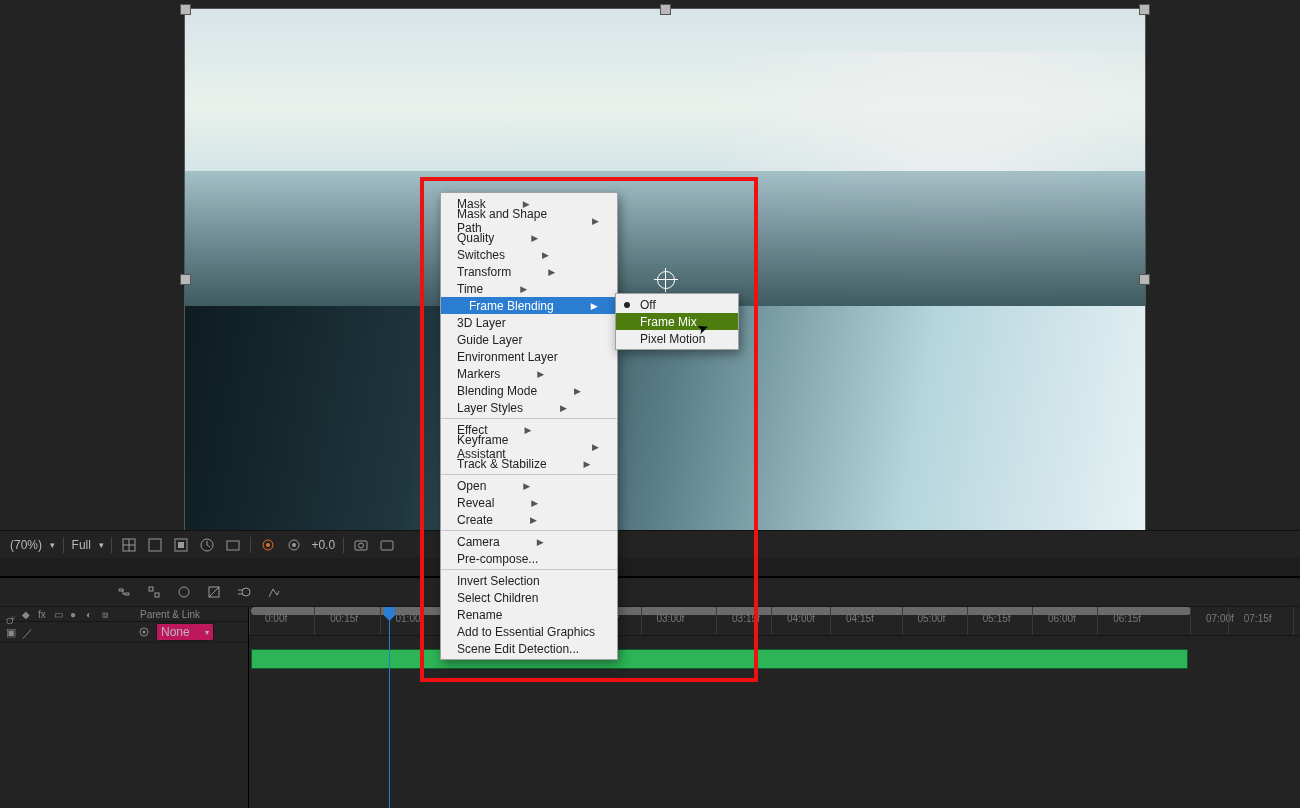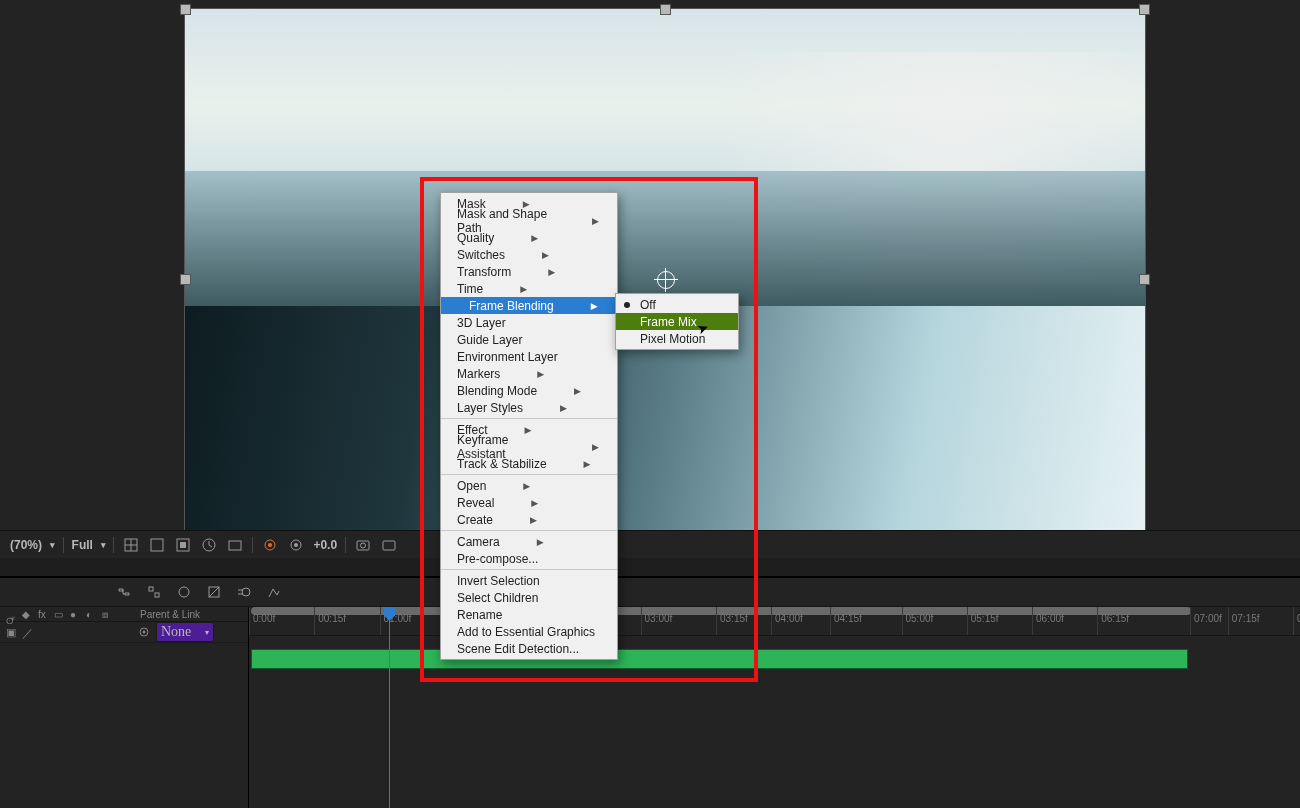--- a/index.html
+++ b/index.html
@@ -12,51 +12,51 @@
 .mist{position:absolute;left:50%;top:8%;width:50%;height:50%;background:radial-gradient(circle at 60% 30%, rgba(240,240,240,.85) 0%, rgba(240,240,240,0) 70%);}
 .sel-handle{position:absolute;width:9px;height:9px;background:#b8b8b8;border:1px solid #555;}
 .sel-tl{left:-5px;top:-5px;} .sel-t{left:50%;top:-5px;margin-left:-5px;} .sel-tr{right:-5px;top:-5px;}
 .sel-l{left:-5px;top:50%;margin-top:-5px;} .sel-r{right:-5px;top:50%;margin-top:-5px;}
 .sel-bl{left:-5px;bottom:-5px;} .sel-b{left:50%;bottom:-5px;margin-left:-5px;} .sel-br{right:-5px;bottom:-5px;}
 .comp-anchor{position:absolute;left:50%;top:50%;width:16px;height:16px;margin:-8px 0 0 -8px;border:1px solid #fff;border-radius:50%;}
 .comp-anchor::before,.comp-anchor::after{content:"";position:absolute;background:#fff;}
 .comp-anchor::before{left:7px;top:-4px;width:1px;height:24px;}
 .comp-anchor::after{top:7px;left:-4px;height:1px;width:24px;}
 
-.preview-toolbar{position:absolute;left:0;bottom:0;width:100%;height:28px;background:#232323;border-top:1px solid #111;display:flex;align-items:center;gap:8px;padding:0 10px;box-sizing:border-box;font-weight:bold;}
+.preview-toolbar{position:absolute;left:0;bottom:0;width:100%;height:28px;background:#232323;border-top:1px solid #111;display:flex;align-items:center;gap:8px;padding:0 10px;box-sizing:border-box;}
 .ptb-dd{display:flex;align-items:center;gap:6px;background:transparent;border:none;color:#b8b8b8;}
 .ptb-dd::after{content:"▾";font-size:9px;margin-left:2px;}
 .ptb-sep{width:1px;height:16px;background:#444;}
 .ptb-ico{width:18px;height:18px;display:flex;align-items:center;justify-content:center;color:#9a9a9a;}
 
 .panel-top{height:18px;background:#1e1e1e;border-bottom:1px solid #000;}
 
 .timeline-zone{flex:1;background:#232323;border-top:1px solid #000;position:relative;}
 .tz-tools{height:28px;display:flex;align-items:center;gap:12px;padding-left:115px;border-bottom:1px solid #161616;}
 .tz-ico{width:18px;height:18px;color:#9a9a9a;display:flex;align-items:center;justify-content:center;}
 
 .tz-body{display:flex;height:calc(100% - 28px);}
 .tz-left{width:248px;background:#232323;border-right:1px solid #000;}
 .tz-ruler-wrap{flex:1;position:relative;background:#232323;}
 .tz-ruler{height:28px;background:#232323;border-bottom:1px solid #161616;position:relative;}
-.tz-tick{position:absolute;top:0;height:100%;color:#7a7a7a;font-size:10px;padding-top:6px;box-sizing:border-box;border-left:1px solid #3a3a3a;padding-left:3px;}
+.tz-tick{position:absolute;top:0;height:100%;color:#7a7a7a;font-size:10px;padding-top:6px;box-sizing:border-box;border-left:1px solid #3a3a3a;padding-left:15px;}
 .tz-workarea{position:absolute;left:0;top:0;height:8px;background:#6a6a6a;border-radius:4px;}
 .playhead{position:absolute;top:0;width:1px;height:600px;background:#2a7dd1;}
 .playhead::before{content:"";position:absolute;left:-5px;top:0;width:11px;height:14px;background:#2a7dd1;clip-path:polygon(0 0,100% 0,100% 60%,50% 100%,0 60%);}
 
 .tz-col-head{height:14px;display:flex;align-items:center;font-size:10px;color:#888;border-bottom:1px solid #161616;}
 .tz-col-head .cg1{width:128px;display:flex;gap:4px;padding-left:6px;}
 .tz-col-head .cg2{flex:1;padding-left:6px;}
 .tz-col-mini{display:inline-block;width:12px;height:10px;}
 
 .tz-row{height:20px;display:flex;align-items:center;border-bottom:1px solid #1a1a1a;font-size:11px;}
 .tz-row .rg1{width:128px;display:flex;gap:4px;padding-left:6px;align-items:center;}
 .tz-row .rg2{flex:1;display:flex;align-items:center;gap:6px;padding-left:4px;}
 .tiny-ic{width:12px;height:12px;color:#888;}
-.dd-none{background:#4c1d95;border:1px solid #1a1a1a;padding:1px 4px;border-radius:2px;font-size:14px;min-width:48px;display:flex;justify-content:space-between;align-items:center;font-family:Liberation Serif, serif;}
+.dd-none{background:#be185d;border:1px solid #1a1a1a;padding:1px 4px;border-radius:2px;font-size:12px;min-width:48px;display:flex;justify-content:space-between;align-items:center;}
 .dd-none::after{content:"▾";font-size:8px;}
 
 .layer-bar{position:absolute;left:0;top:42px;height:18px;background:#2cb456;border:1px solid #0f5a2a;}
 
 
 .ctx{position:absolute;left:440px;top:192px;width:176px;background:#f0f0f0;border:1px solid #a0a0a0;box-shadow:2px 4px 10px rgba(0,0,0,.4);color:#222;font-size:12px;padding:2px 0;}
 .ctx .mi{height:17px;display:flex;align-items:center;justify-content:flex-start;padding:0 18px 0 16px;cursor:default;gap:37px;}
 .ctx .mi .arr{font-size:9px;color:#555;}
 .ctx .mi.hl{background:#2a7dd1;color:#fff;padding-left:28px;}
 .ctx .mi.hl .arr{color:#fff;}

